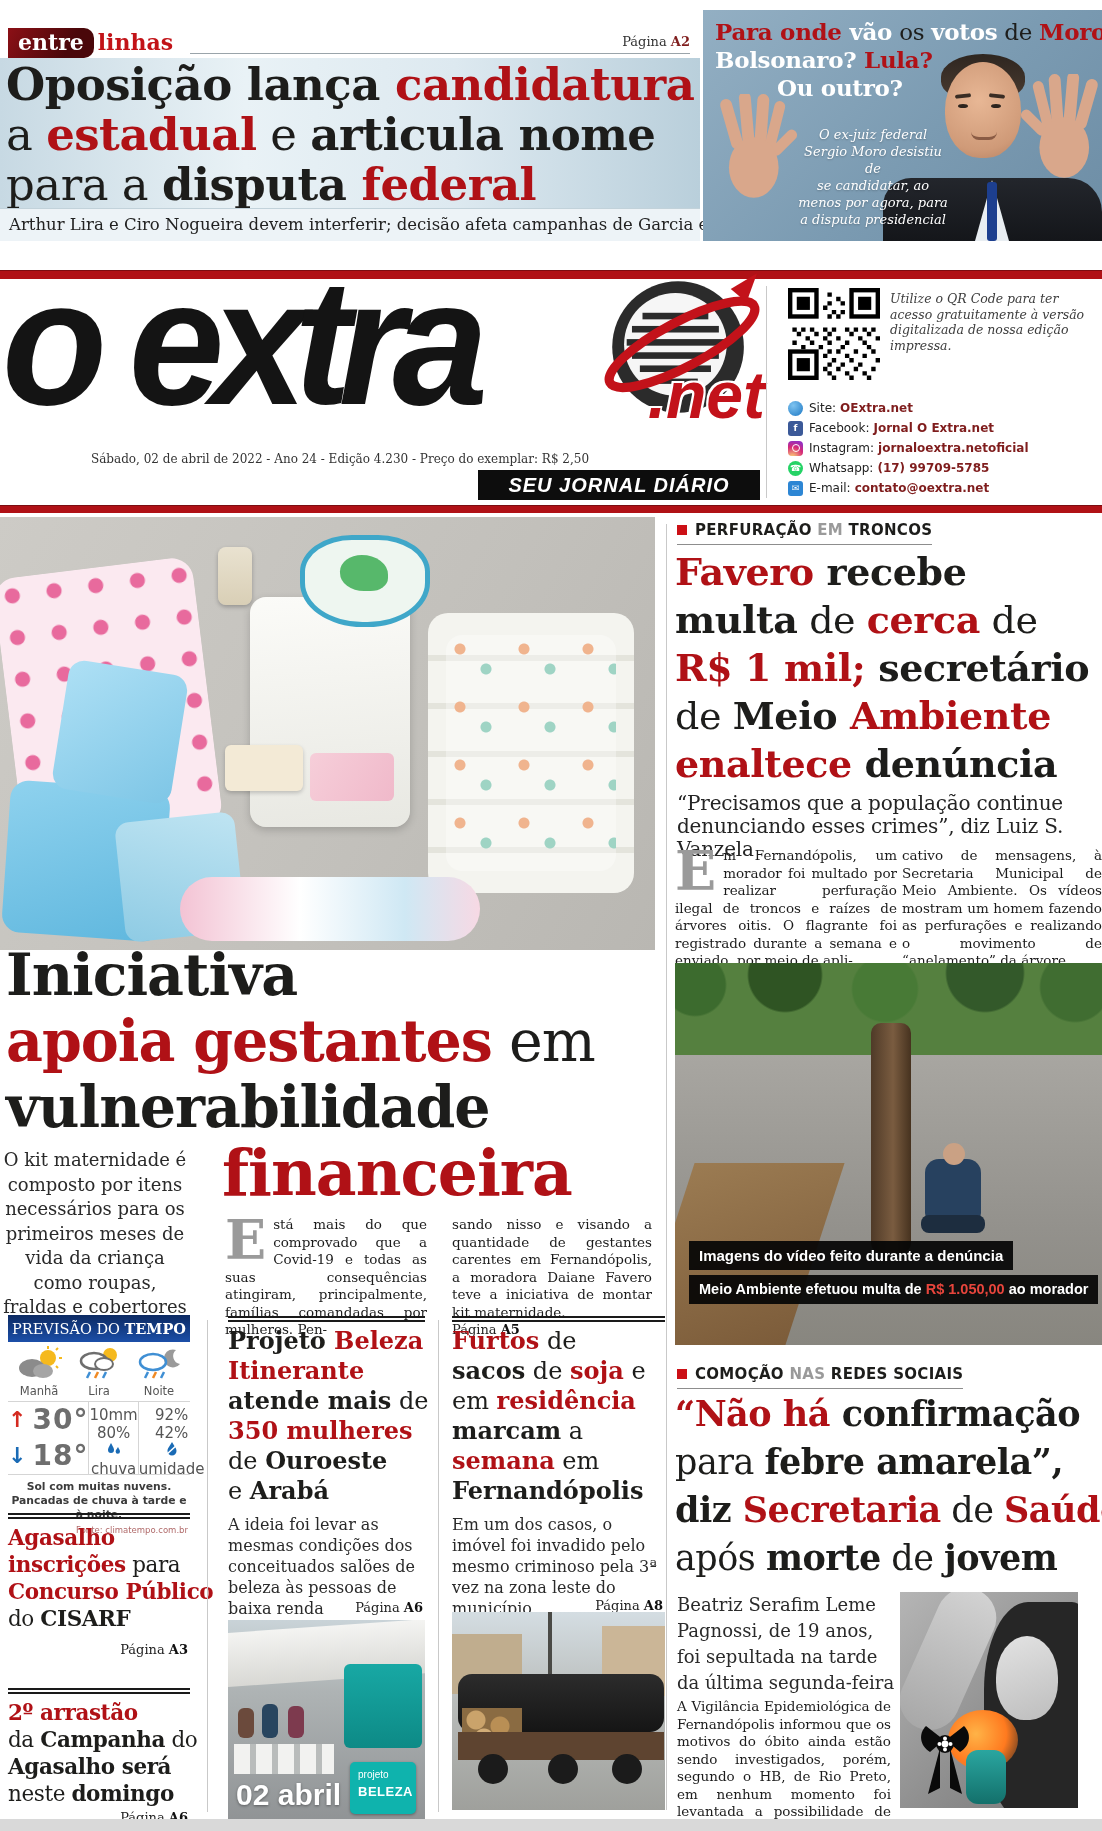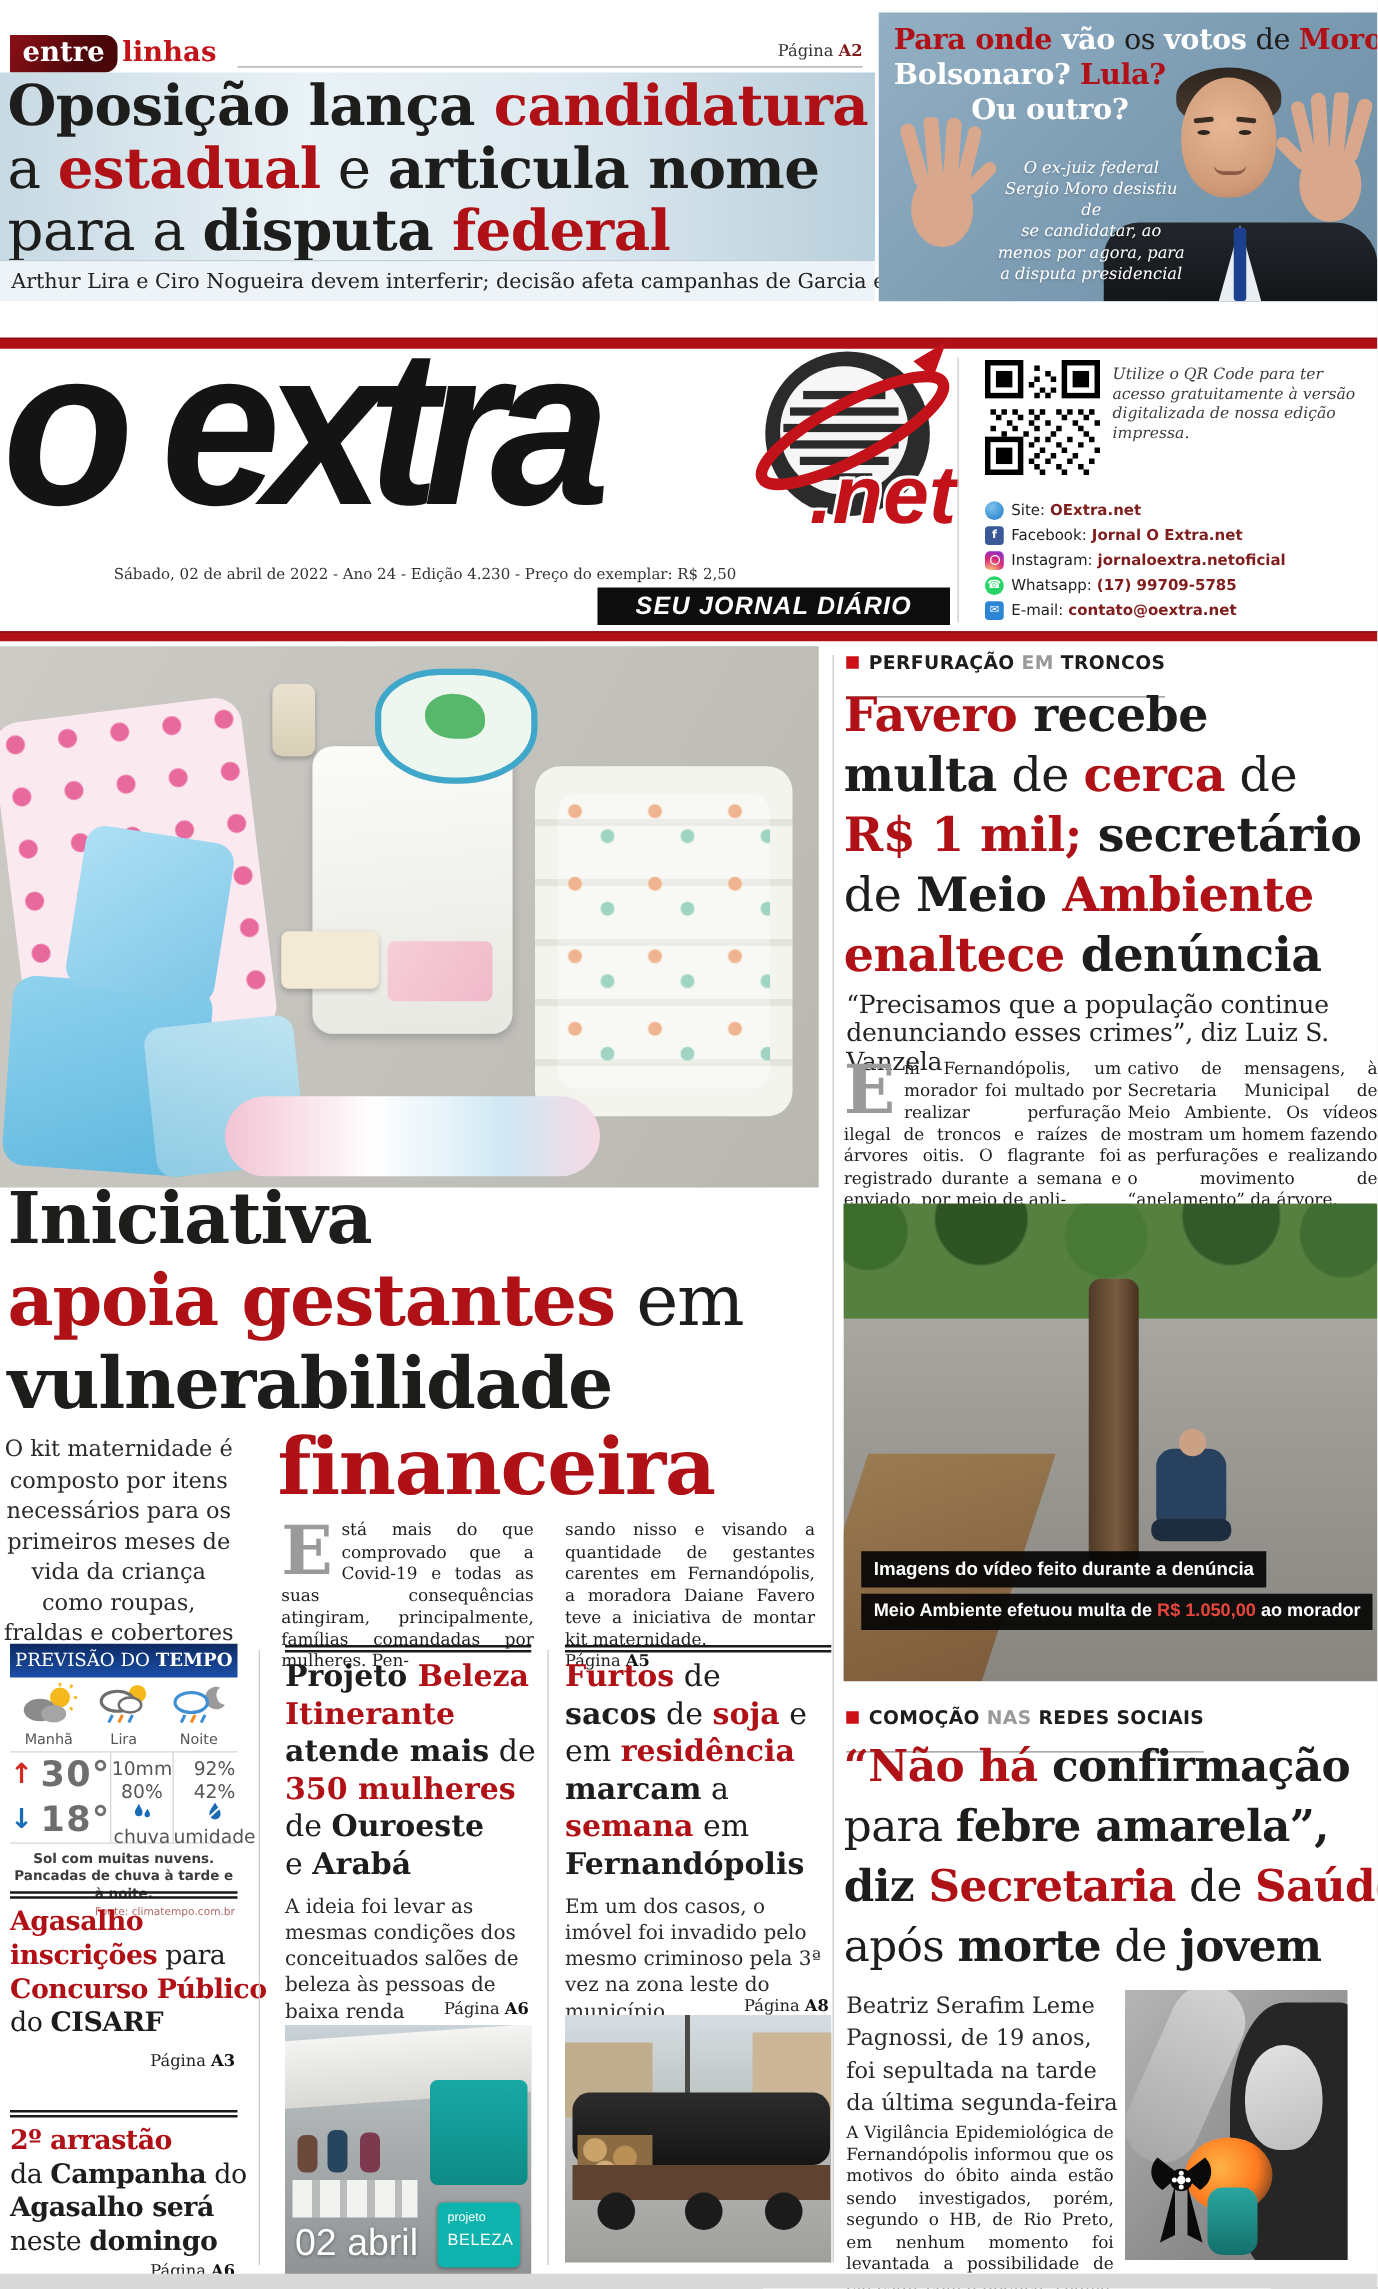--- a/index.html
+++ b/index.html
@@ -75,21 +75,21 @@
          align-items:center;justify-content:center;color:#fff;font:700 9px/1 "DejaVu Sans",sans-serif;flex:0 0 15px}
   .ci-site{background:radial-gradient(circle at 35% 30%,#7ec3f0,#1d78c4)}
   .ci-fb{background:#3b5998;border-radius:3px}
   .ci-ig{background:radial-gradient(circle at 30% 110%,#feda75,#d62976 55%,#962fbf 85%);border-radius:4px}
   .ci-ig i{display:block;width:8px;height:8px;border:1.5px solid #fff;border-radius:50%}
   .ci-wa{background:#25d366}
   .ci-em{background:#2d86d4;border-radius:3px}
 
   
   .kicker{font:700 15px/18px "DejaVu Sans",sans-serif;letter-spacing:.3px;
-          border-bottom:1.5px solid #8d8d8d;padding-bottom:18px;display:inline-block}
+          border-bottom:1.5px solid #8d8d8d;padding-bottom:5px;display:inline-block}
   .sq{display:inline-block;width:10px;height:10px;background:#cc1016;margin-right:8px}
   .pref{font-size:13px;color:#222}
   .pref b{color:#111}
   .dropcap{float:left;font:700 54px/44px "DejaVu Serif",serif;color:#9a9a9a;margin:2px 7px 0 0}
   .bodytxt{font-size:13.5px;line-height:17.5px;text-align:justify;color:#1c1c1c}
 
   .hl-giant{left:6px;top:942px;width:655px;font-size:57px;line-height:65px;letter-spacing:-1px;white-space:nowrap}
   .lead-gest{left:2px;top:1148px;width:186px;text-align:center;font-size:18px;line-height:24.5px;color:#2a2a2a}
   .hl-fin{left:222px;top:1140px;font-size:63px;line-height:66px;letter-spacing:-1px}
   .gcol1{left:225px;top:1216px;width:202px;height:100px}
@@ -132,21 +132,21 @@
   .ph{overflow:hidden}
   .blob{position:absolute}
   .ph-baby{left:0;top:517px;width:655px;height:433px;background:linear-gradient(120deg,#cdcbc6,#c2c0bb 60%,#b9b7b2)}
   .ph-street{left:675px;top:963px;width:427px;height:382px;background:linear-gradient(180deg,#8e9a84,#a3a3a0 30%,#9c9a95)}
   .cap-bar{position:absolute;left:14px;background:rgba(5,5,5,.93);color:#fff;
            font:700 15px/1 "Liberation Sans",sans-serif;padding:7px 10px;white-space:nowrap}
   .cap-bar .seg-red{color:#e8453c}
   .ph-beleza{left:228px;top:1620px;width:197px;height:205px;background:linear-gradient(180deg,#c9d3d8,#aeb3b4 35%,#8f9294)}
   .ph-furtos{left:452px;top:1612px;width:213px;height:198px;background:linear-gradient(180deg,#d4dde2,#b9bcba 45%,#9fa09c)}
   .ph-girl{left:900px;top:1592px;width:178px;height:216px;background:linear-gradient(135deg,#b5b5b5,#8e8e8e 60%,#777)}
-  .ph-txt{position:absolute;color:#fff;font-family:"Liberation Sans",sans-serif;font-weight:400}
+  .ph-txt{position:absolute;color:#fff;font-family:"Liberation Sans",sans-serif;font-weight:700}
 
   .bottom-bar{left:0;top:1819px;width:1102px;height:12px;background:#d9d9d9}
 </style>
 </head>
 <body>
 
 <div class="page">
 
   <div class="abs badge-row">
     <span class="badge">entre</span><span class="badge2">linhas</span>

